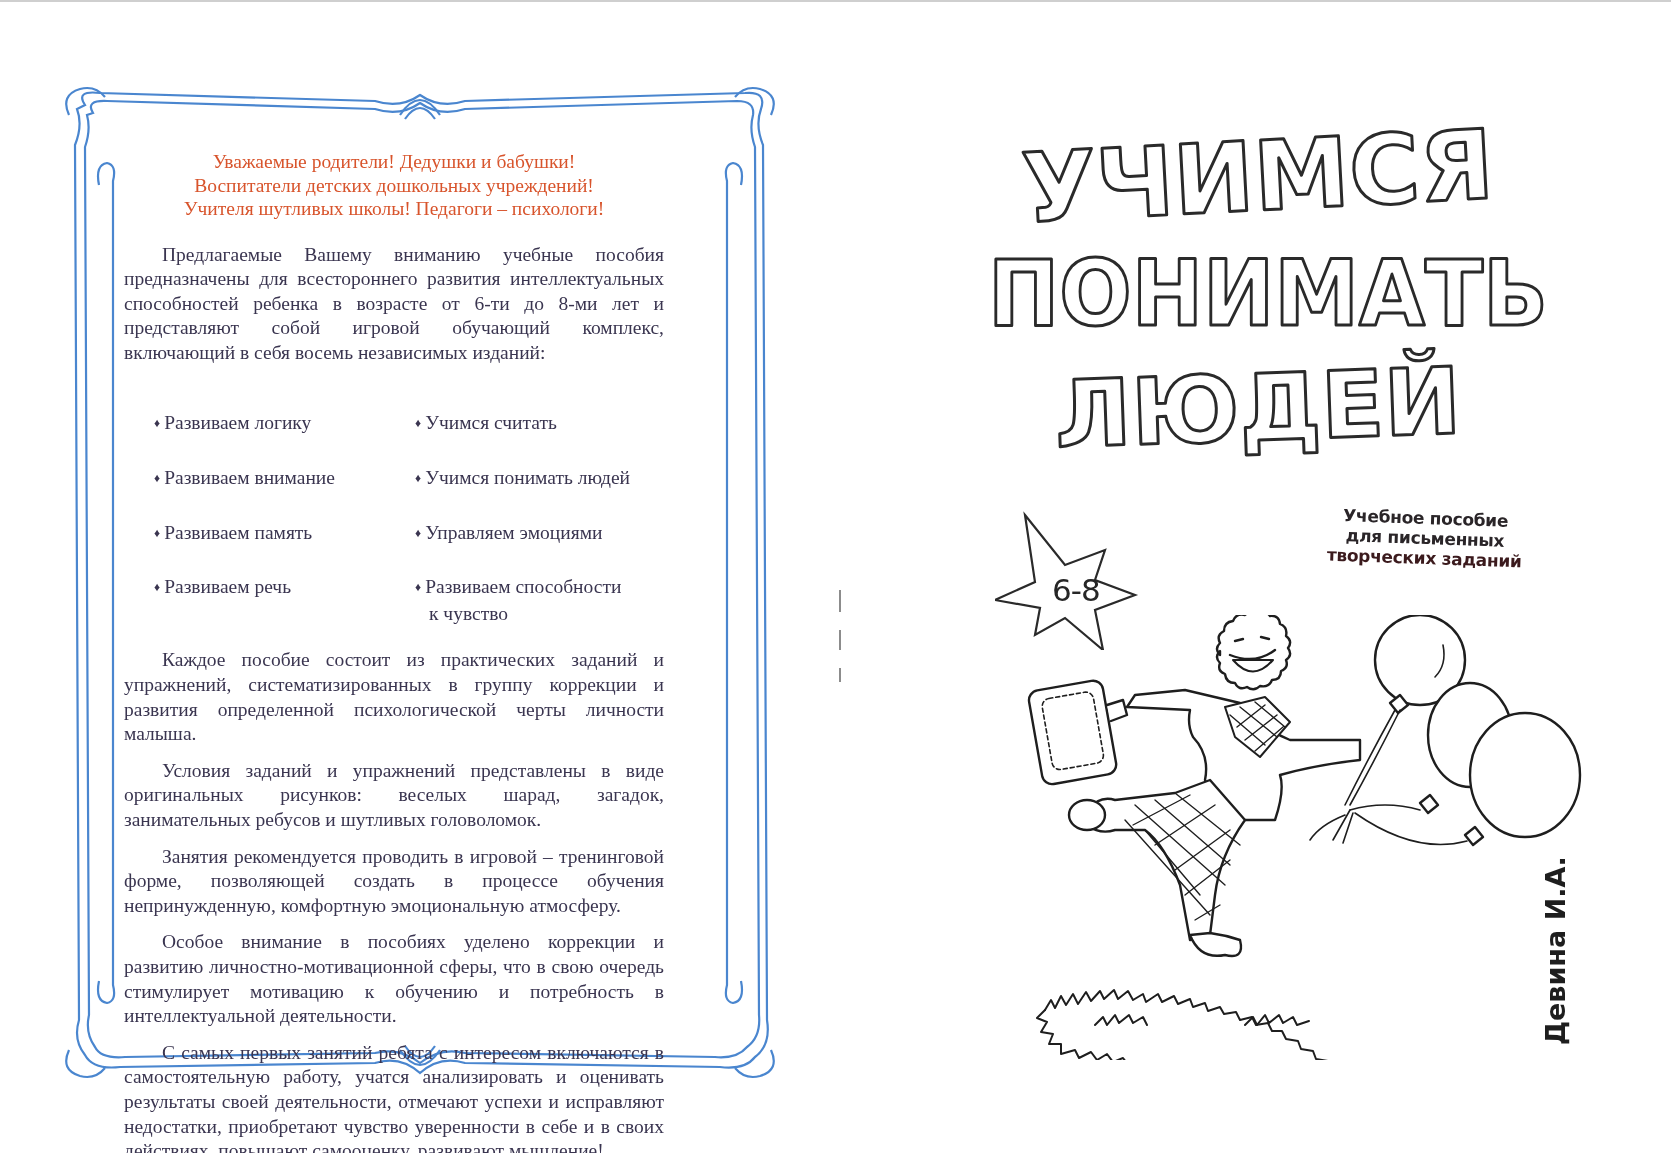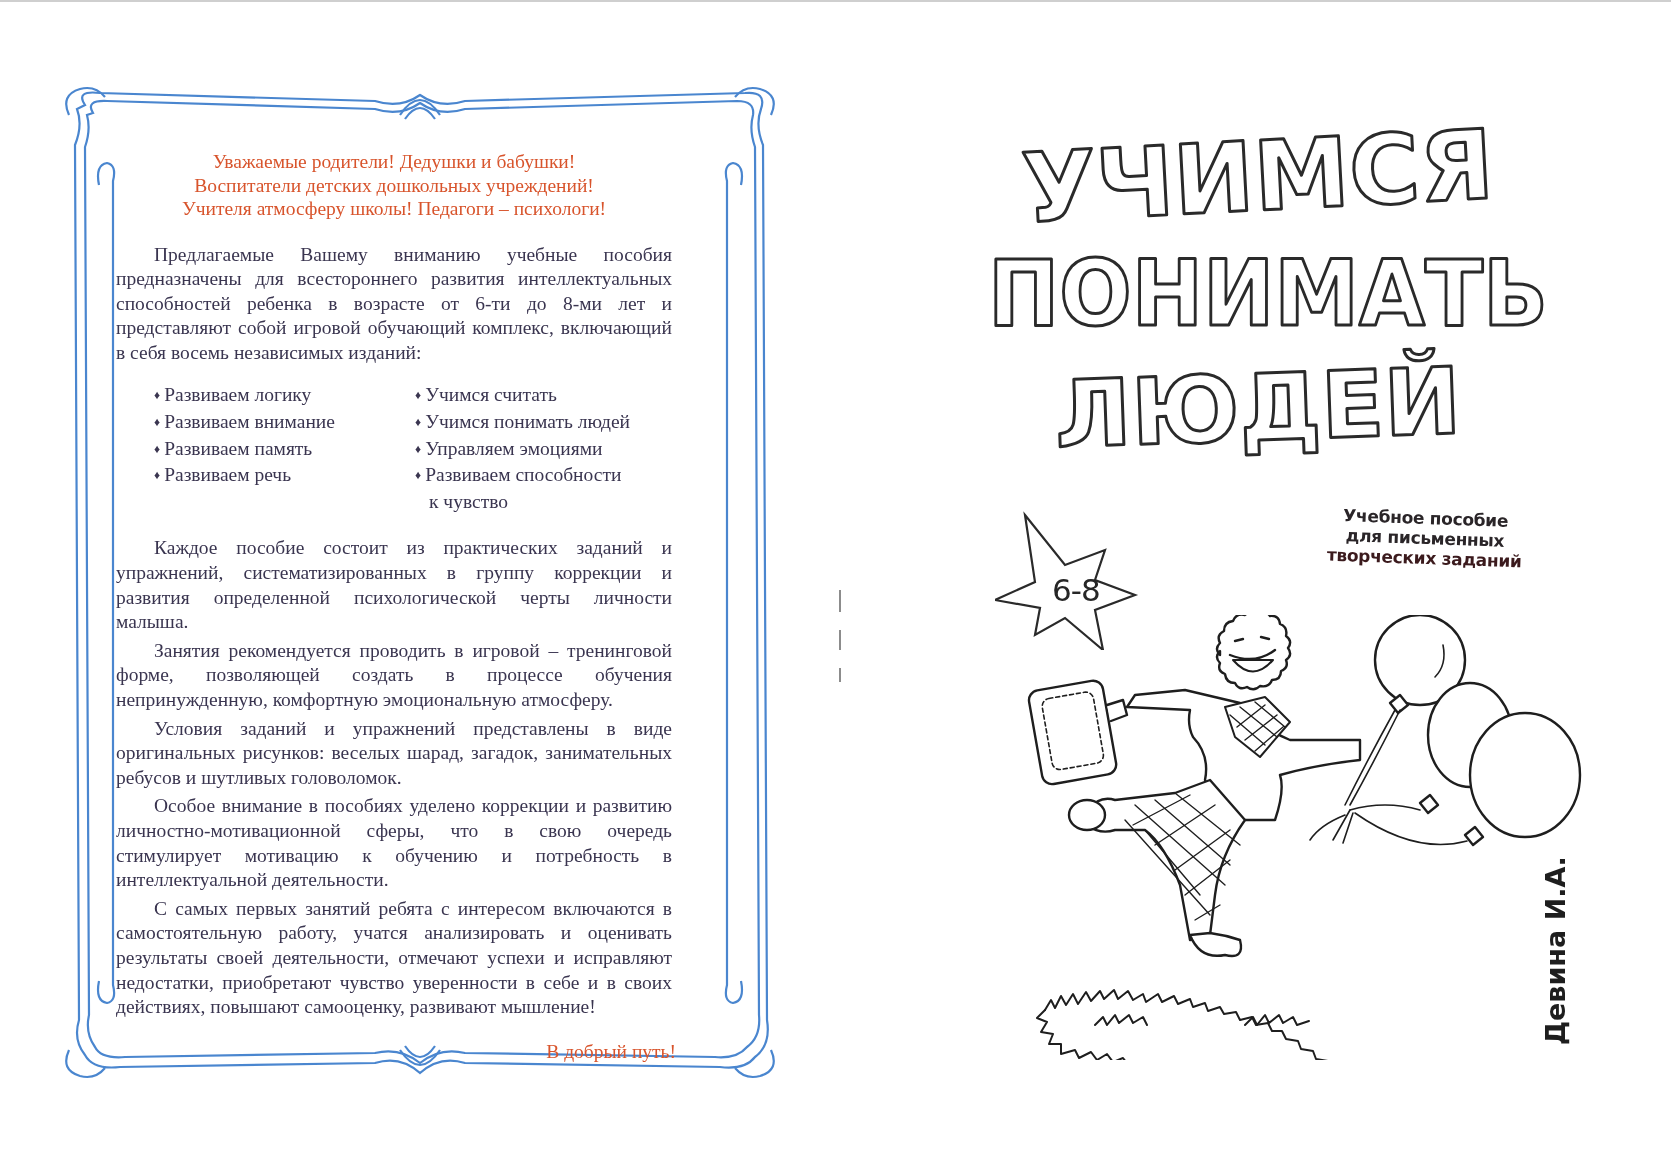--- a/index.html
+++ b/index.html
@@ -4,24 +4,24 @@
 <style>
   html, body { margin:0; padding:0; }
   body { width:1671px; height:1153px; background:#ffffff; position:relative; overflow:hidden; font-family:"Liberation Serif", serif; }
   .edge-top { position:absolute; left:0; top:0; width:1671px; height:2px; background:#cfcfcf; }
   .left-page { position:absolute; left:0; top:0; width:835px; height:1153px; }
   .right-page { position:absolute; left:835px; top:0; width:836px; height:1153px; }
   .frame-svg { position:absolute; left:55px; top:85px; width:730px; height:995px; }
   .text-block { position:absolute; left:112px; top:150px; width:564px; color:#3a3550; font-size:19.5px; line-height:24.6px; }
   .greeting { color:#d8542c; text-align:center; font-size:19.5px; line-height:23.5px; margin-bottom:22px; }
   .greeting div { white-space:nowrap; }
-  .para { text-align:justify; text-indent:38px; margin:4px; }
+  .para { text-align:justify; text-indent:38px; margin:12px; }
   .series { display:flex; margin:18px 0 22px 42px; }
   .series-col { width:272px; }
-  .series-item { white-space:nowrap; }
+  .series-item { white-space:nowrap;margin-top:28px; }
   .series-item .bullet { font-size:12px; position:relative; top:-2px; margin-right:4px; }
   .series-item.wrap .cont { display:block; padding-left:14px; }
   .closing { color:#d8542c; text-align:right; margin-top:20px; }
   .spine-marks { position:absolute; left:838px; top:590px; width:4px; height:120px; }
   .cover-title { position:absolute; left:968px; top:110px; width:600px; height:350px; }
   .subtitle { position:absolute; left:1290px; top:508px; width:270px; font-family:"DejaVu Sans", sans-serif; font-weight:bold; font-size:17px; line-height:20px; color:#2a2528; text-align:center; transform:rotate(2deg); letter-spacing:-0.3px; }
   .subtitle .dark-red { color:#3b1a1d; }
   .star { position:absolute; left:995px; top:510px; width:150px; height:140px; }
   .age-label { position:absolute; left:1052px; top:572px; font-family:"DejaVu Sans", sans-serif; font-weight:normal; font-size:31px; color:#262626; letter-spacing:-1px; }
   .illustration { position:absolute; left:1015px; top:615px; width:575px; height:445px; }
@@ -49,43 +49,43 @@
     <path d="M345 30 Q365 0 385 30"></path>
     <path d="M350 34 Q365 12 380 34"></path>
     <path d="M345 965 Q365 995 385 965"></path>
     <path d="M350 961 Q365 983 380 961"></path>
   </svg>
 
   <div class="text-block">
     <div class="greeting">
       <div>Уважаемые родители! Дедушки и бабушки!</div>
       <div>Воспитатели детских дошкольных учреждений!</div>
-      <div>Учителя атмосферу школы! Педагоги – психологи!</div>
+      <div>Учителя шутливых школы! Педагоги – психологи!</div>
     </div>
 
     <p class="para">Предлагаемые Вашему вниманию учебные пособия предназначены для всестороннего развития интеллектуальных способностей ребенка в возрасте от 6-ти до 8-ми лет и представляют собой игровой обучающий комплекс, включающий в себя восемь независимых изданий:</p>
 
     <div class="series">
       <div class="series-col">
         <div class="series-item"><span class="bullet">♦</span><span>Развиваем логику</span></div>
         <div class="series-item"><span class="bullet">♦</span><span>Развиваем внимание</span></div>
         <div class="series-item"><span class="bullet">♦</span><span>Развиваем память</span></div>
         <div class="series-item"><span class="bullet">♦</span><span>Развиваем речь</span></div>
       </div>
       <div class="series-col">
         <div class="series-item"><span class="bullet">♦</span><span>Учимся считать</span></div>
         <div class="series-item"><span class="bullet">♦</span><span>Учимся понимать людей</span></div>
         <div class="series-item"><span class="bullet">♦</span><span>Управляем эмоциями</span></div>
         <div class="series-item wrap"><span class="bullet">♦</span><span>Развиваем способности</span><span class="cont">к чувство</span></div>
       </div>
     </div>
 
     <p class="para">Каждое пособие состоит из практических заданий и упражнений, систематизированных в группу коррекции и развития определенной психологической черты личности малыша.</p>
+    <p class="para">Условия заданий и упражнений представлены в виде оригинальных рисунков: веселых шарад, загадок, занимательных ребусов и шутливых головоломок.</p>
     <p class="para">Занятия рекомендуется проводить в игровой – тренинговой форме, позволяющей создать в процессе обучения непринужденную, комфортную эмоциональную атмосферу.</p>
-    <p class="para">Условия заданий и упражнений представлены в виде оригинальных рисунков: веселых шарад, загадок, занимательных ребусов и шутливых головоломок.</p>
     <p class="para">Особое внимание в пособиях уделено коррекции и развитию личностно-мотивационной сферы, что в свою очередь стимулирует мотивацию к обучению и потребность в интеллектуальной деятельности.</p>
     <p class="para">С самых первых занятий ребята с интересом включаются в самостоятельную работу, учатся анализировать и оценивать результаты своей деятельности, отмечают успехи и исправляют недостатки, приобретают чувство уверенности в себе и в своих действиях, повышают самооценку, развивают мышление!</p>
 
     <div class="closing">В добрый путь!</div>
   </div>
 </div>
 
 <svg class="spine-marks" viewBox="0 0 4 120">
   <line x1="2" y1="0" x2="2" y2="22" stroke="#666" stroke-width="1.5"></line>
   <line x1="2" y1="40" x2="2" y2="60" stroke="#666" stroke-width="1.5"></line>

